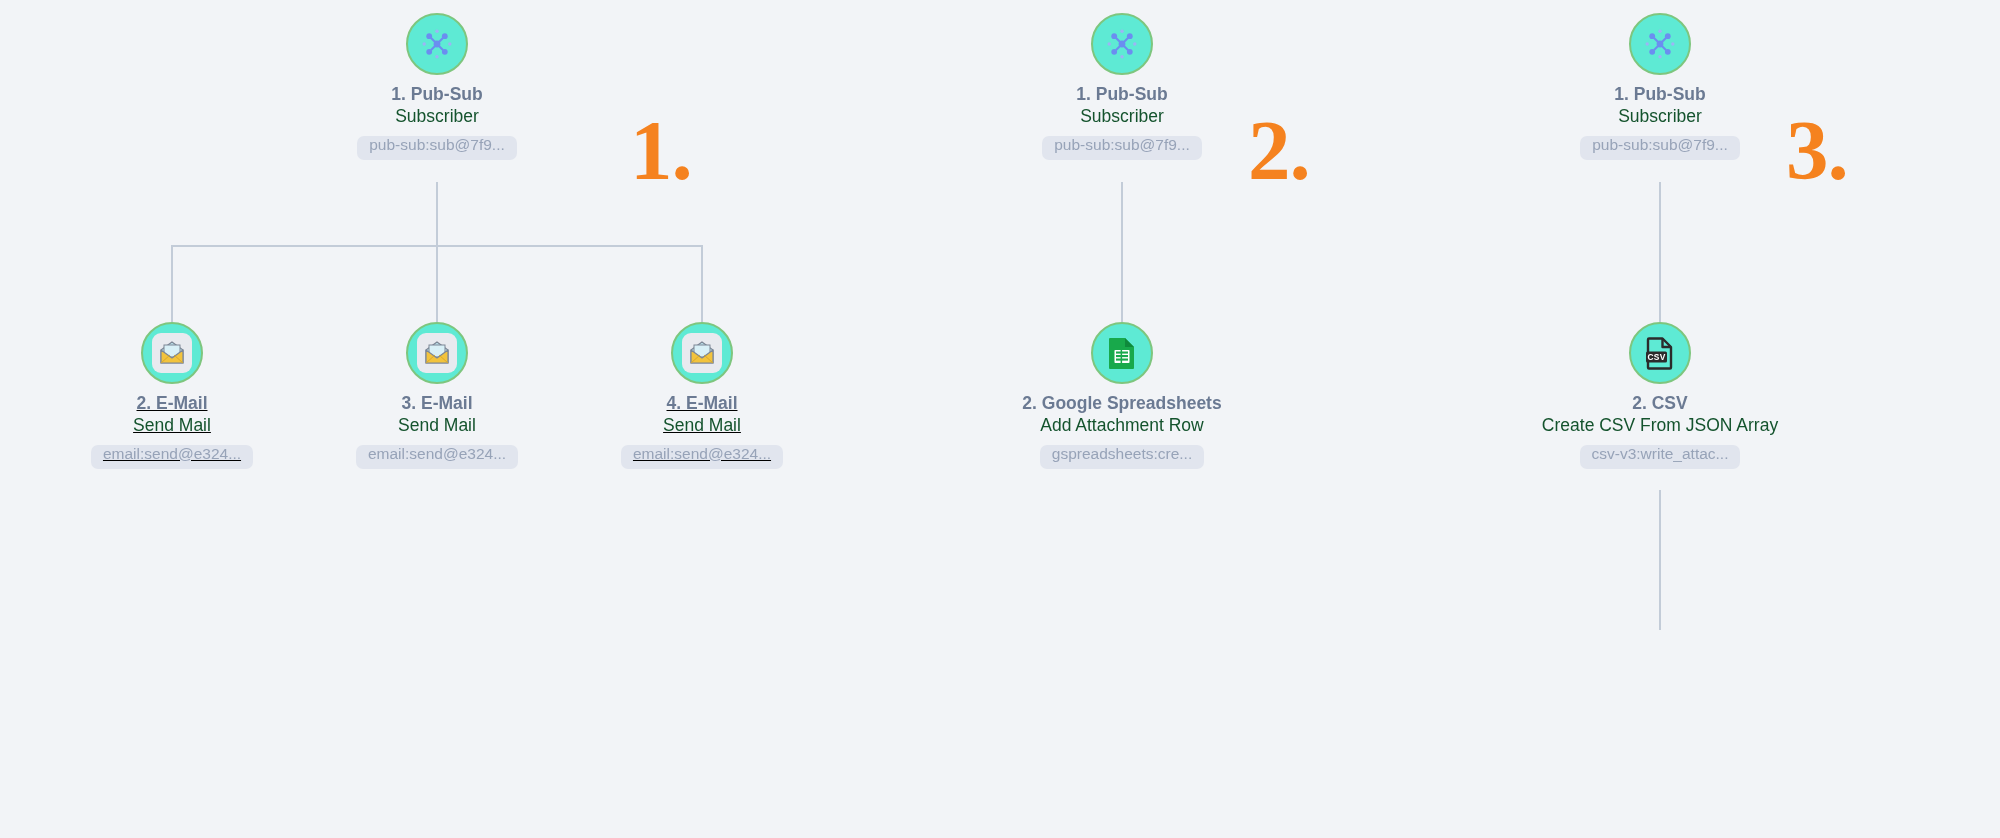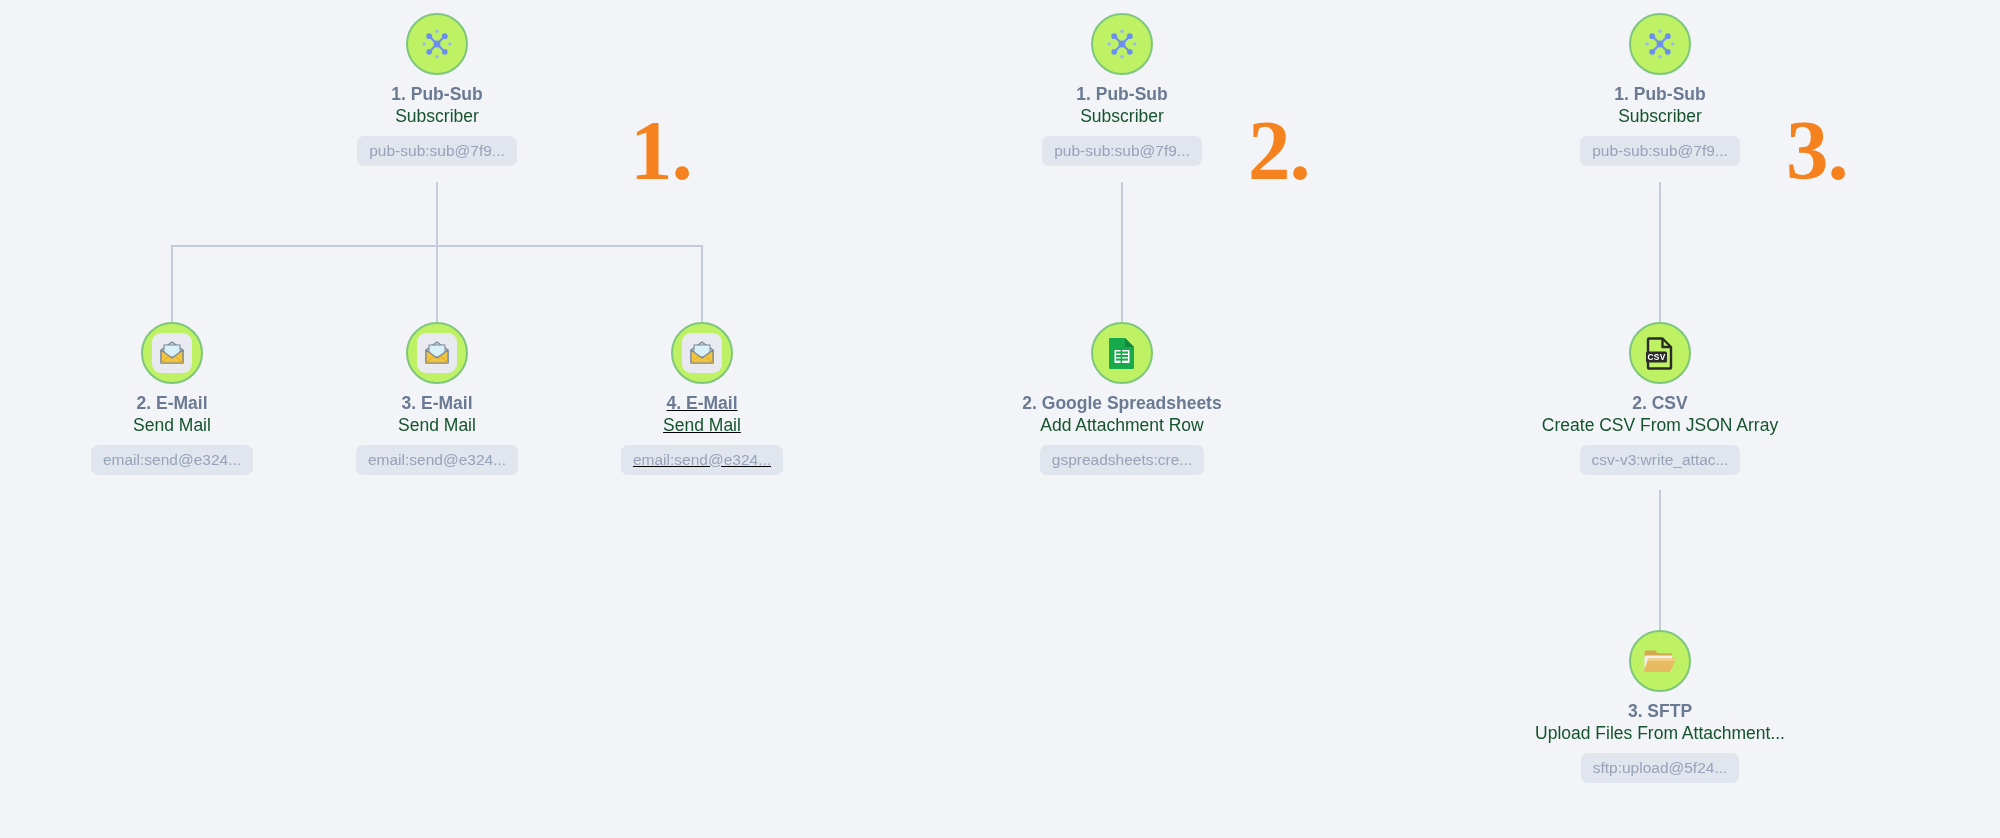--- a/index.html
+++ b/index.html
@@ -37,21 +37,21 @@
     margin-left: -130px;
     display: flex;
     flex-direction: column;
     align-items: center;
   }
 
   .node-circle {
     width: 62px;
     height: 62px;
     border-radius: 50%;
-    background: #bef264;
+    background: #5eead4;
     border: 2px solid #7ec67e;
     display: flex;
     align-items: center;
     justify-content: center;
     flex: 0 0 auto;
   }
 
   .node-circle svg { display: block; }
 
   .node-title {
@@ -71,21 +71,21 @@
     line-height: 1.22;
     white-space: nowrap;
   }
 
   .node-badge {
     margin-top: 8px;
     background: #e1e5ee;
     color: #97a3b8;
     font-size: 15.5px;
     line-height: 1;
-    padding: 7px 12px 8px;
+    padding: 1px 12px 8px;
     border-radius: 7px;
     white-space: nowrap;
   }
 
   
   .step-marker {
     position: absolute;
     font-family: "Liberation Serif", serif;
     font-weight: bold;
     font-size: 85px;
@@ -142,21 +142,21 @@
             <circle cx="29.8" cy="17" r="1.7"></circle>
           </g>
         </svg>
       </span>
     </div>
     <div class="node-title">1. Pub-Sub</div>
     <div class="node-subtitle">Subscriber</div>
     <div class="node-badge">pub-sub:sub@7f9...</div>
   </div>
 
-  <div class="node" style="left:172px; top:322px;">
+  <div class="node" style="left:172px; top:322px;text-decoration:underline;">
     <div class="node-circle">
       <span class="plate">
         <svg width="28" height="24" viewBox="0 0 28 24">
           <path d="M3 9 L14 1 L25 9 L25 22 L3 22 Z" fill="#bfe4ee" stroke="#7c8695" stroke-width="1.2"></path>
           <rect x="6" y="4" width="16" height="12" fill="#d8f0f7" stroke="#7c8695" stroke-width="1"></rect>
           <path d="M3 9 L14 17 L25 9 L25 22 L3 22 Z" fill="#f2c33c" stroke="#7c8695" stroke-width="1.2" stroke-linejoin="round"></path>
           <path d="M3 22 L12 14 M25 22 L16 14" stroke="#d9a92c" stroke-width="1"></path>
         </svg>
       </span>
     </div>
@@ -298,31 +298,16 @@
           <rect x="2" y="15.5" width="21" height="11" rx="1.6" fill="#2b2b2b"></rect>
           <text x="12.5" y="23.6" font-family="'Liberation Sans',sans-serif" font-size="8.4" font-weight="bold" fill="#ffffff" text-anchor="middle" letter-spacing="0.3">CSV</text>
         </svg>
       </span>
     </div>
     <div class="node-title">2. CSV</div>
     <div class="node-subtitle">Create CSV From JSON Array</div>
     <div class="node-badge">csv-v3:write_attac...</div>
   </div>
 
-  <div class="node" style="left:1660px; top:630px;">
-    <div class="node-circle">
-      <span>
-        <svg width="36" height="30" viewBox="0 0 36 30">
-          <path d="M2.5 6 a1.6 1.6 0 0 1 1.6 -1.6 h9 l2.6 2.8 h12.8 a1.6 1.6 0 0 1 1.6 1.6 v3 h-27.6 z" fill="#d4a94f"></path>
-          <path d="M2.5 9.5 h27.6 v14.4 a1.6 1.6 0 0 1 -1.6 1.6 h-24.4 a1.6 1.6 0 0 1 -1.6 -1.6 z" fill="#f0f0e8"></path>
-          <path d="M6.4 12.5 h27.2 l-4.4 12.2 a2 2 0 0 1 -1.9 1.3 h-24 a1.4 1.4 0 0 1 -1.3 -1.9 z" fill="#e8bb63"></path>
-          <path d="M6.4 12.5 h27.2 l-0.9 2.5 h-27.2 z" fill="#f2cd82"></path>
-        </svg>
-      </span>
-    </div>
-    <div class="node-title">3. SFTP</div>
-    <div class="node-subtitle">Upload Files From Attachment...</div>
-    <div class="node-badge">sftp:upload@5f24...</div>
-  </div>
 
   <div class="step-marker" style="left:1786px; top:108px;">3.</div>
 
 </div>
 
 </body></html>

